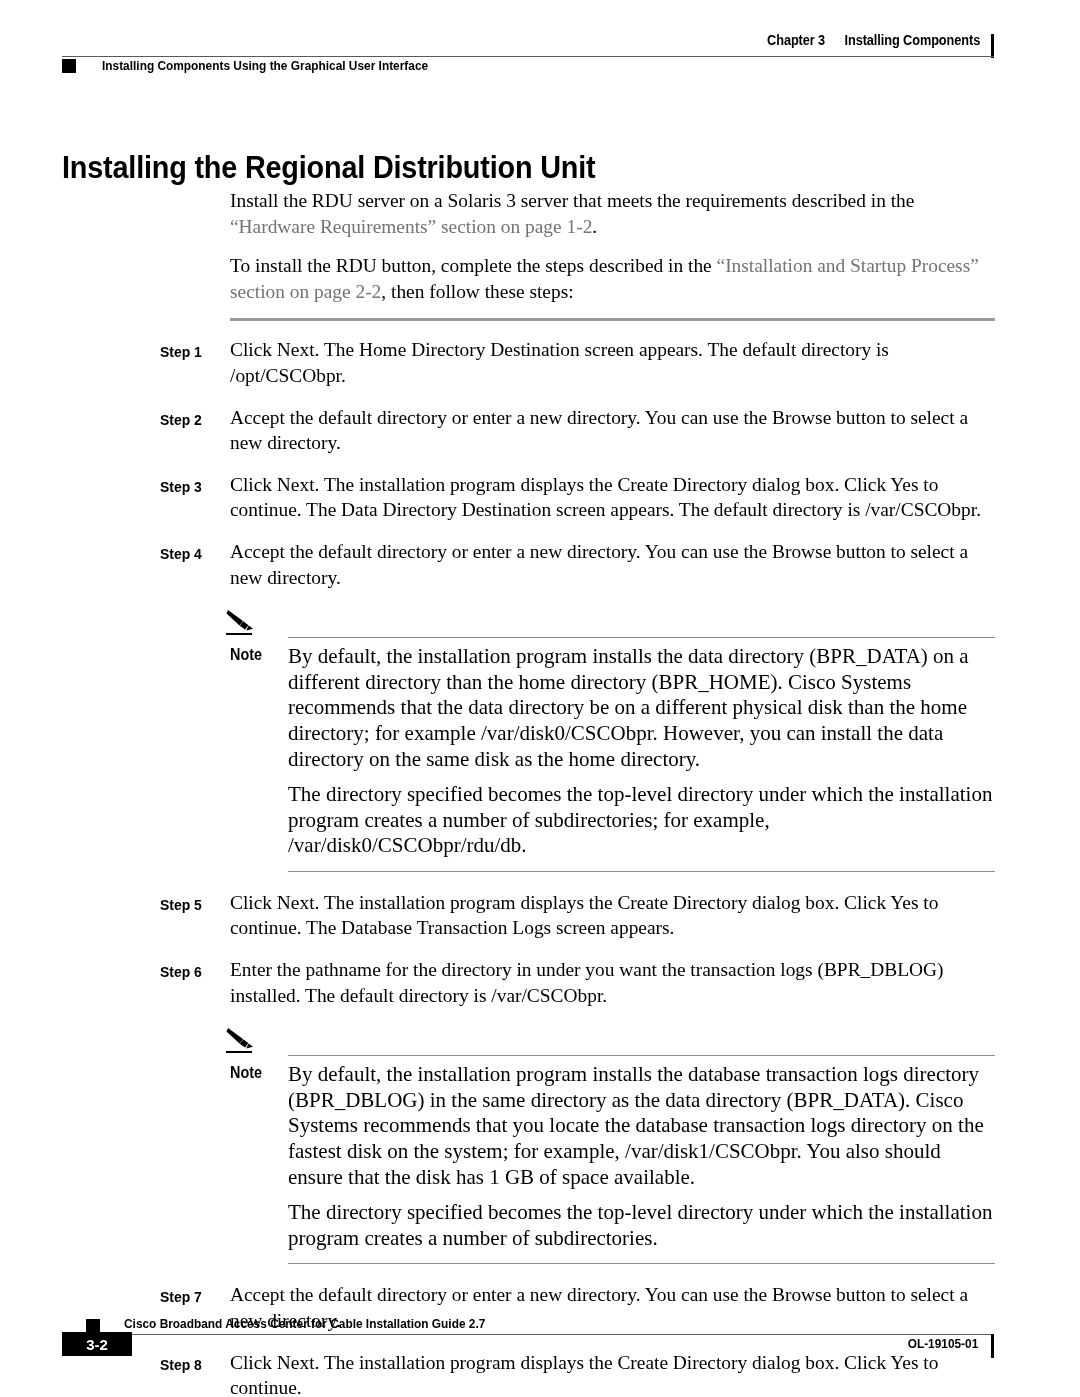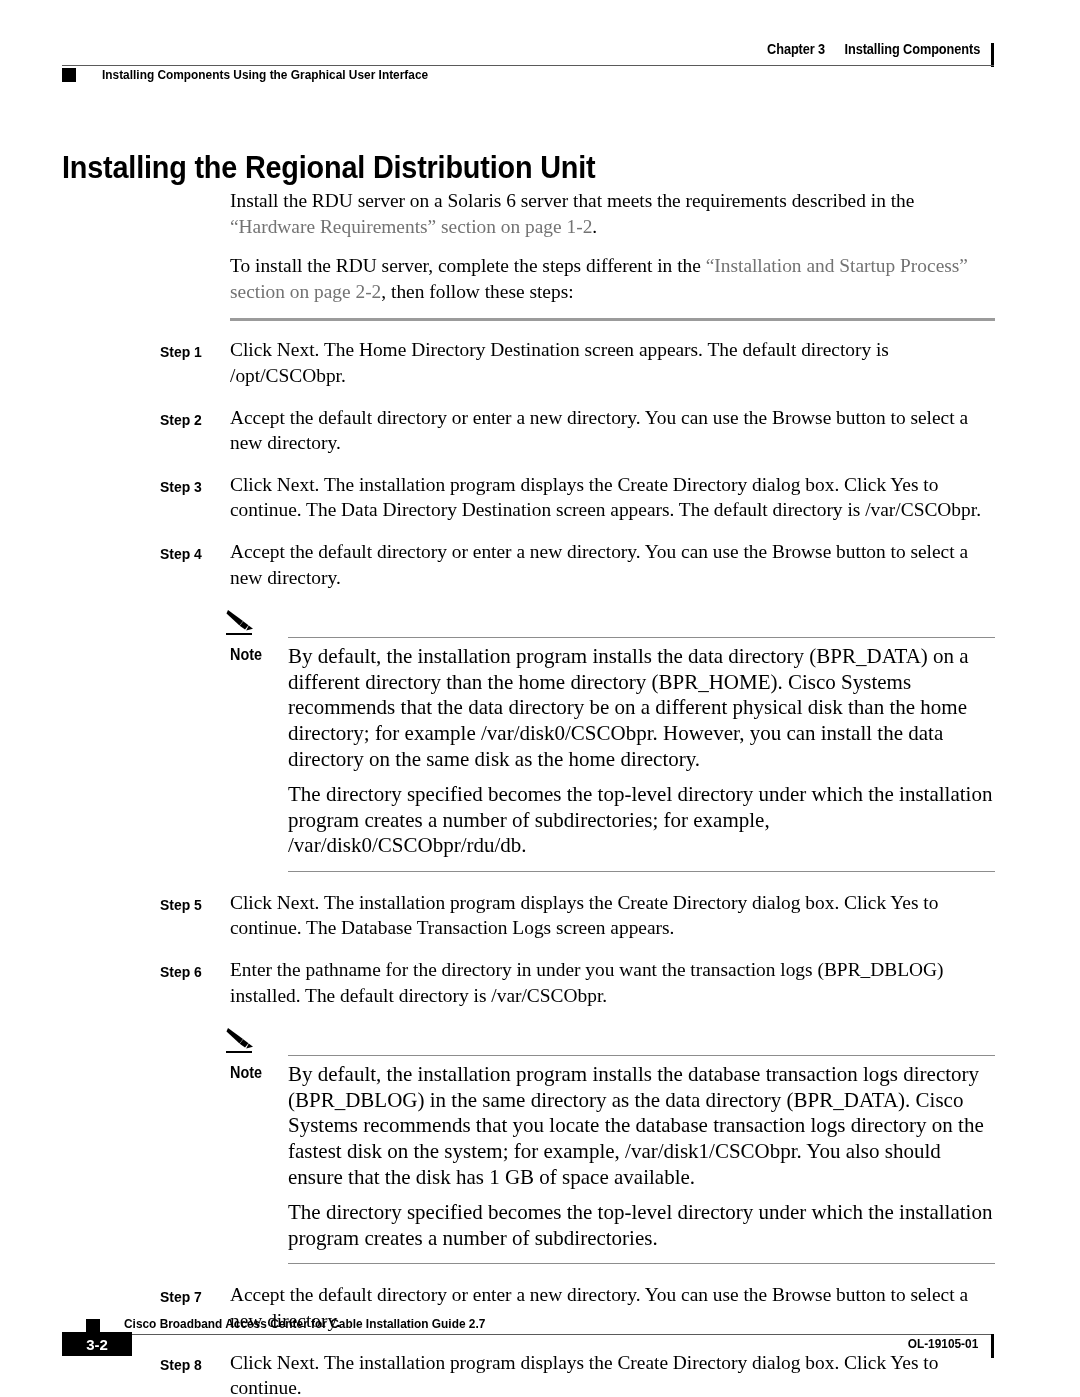--- a/index.html
+++ b/index.html
@@ -14,21 +14,21 @@
     background: #ffffff;
     overflow: hidden;
     font-family: "Liberation Serif", "DejaVu Serif", serif;
     color: #000000;
   }
 
   
   .header {
     position: absolute;
     left: 62px;
-    top: 41px;
+    top: 32px;
     width: 932px;
     height: 56px;
     text-decoration: underline;
   }
   .header-chapter-line {
     position: absolute;
     right: 14px;
     top: 0px;
     display: flex;
     align-items: baseline;
@@ -277,23 +277,23 @@
     <div class="header-tick"></div>
     <div class="header-rule"></div>
     <div class="header-square"></div>
     <div class="header-running-title">Installing Components Using the Graphical User Interface</div>
   </div>
 
   <h1 class="page-title">Installing the Regional Distribution Unit</h1>
 
   <div class="body-col">
 
-    <p class="para"><span>Install the RDU server on a Solaris 6 server that meets the requirements described in the </span><span class="xref">“Hardware Requirements” section on page 1-2</span><span>.</span></p>
-
-    <p class="para"><span>To install the RDU server, complete the steps different in the </span><span class="xref">“Installation and Startup Process” section on page 2-2</span><span>, then follow these steps:</span></p>
+    <p class="para"><span>Install the RDU server on a Solaris 3 server that meets the requirements described in the </span><span class="xref">“Hardware Requirements” section on page 1-2</span><span>.</span></p>
+
+    <p class="para"><span>To install the RDU button, complete the steps described in the </span><span class="xref">“Installation and Startup Process” section on page 2-2</span><span>, then follow these steps:</span></p>
 
     <div class="rule-gray"></div>
 
     <div class="step">
       <span class="step-label">Step 1</span>
       <span class="step-text"><span>Click </span><b>Next</b><span>. The Home Directory Destination screen appears. The default directory is /opt/CSCObpr.</span></span>
     </div>
 
     <div class="step">
       <span class="step-label">Step 2</span>

